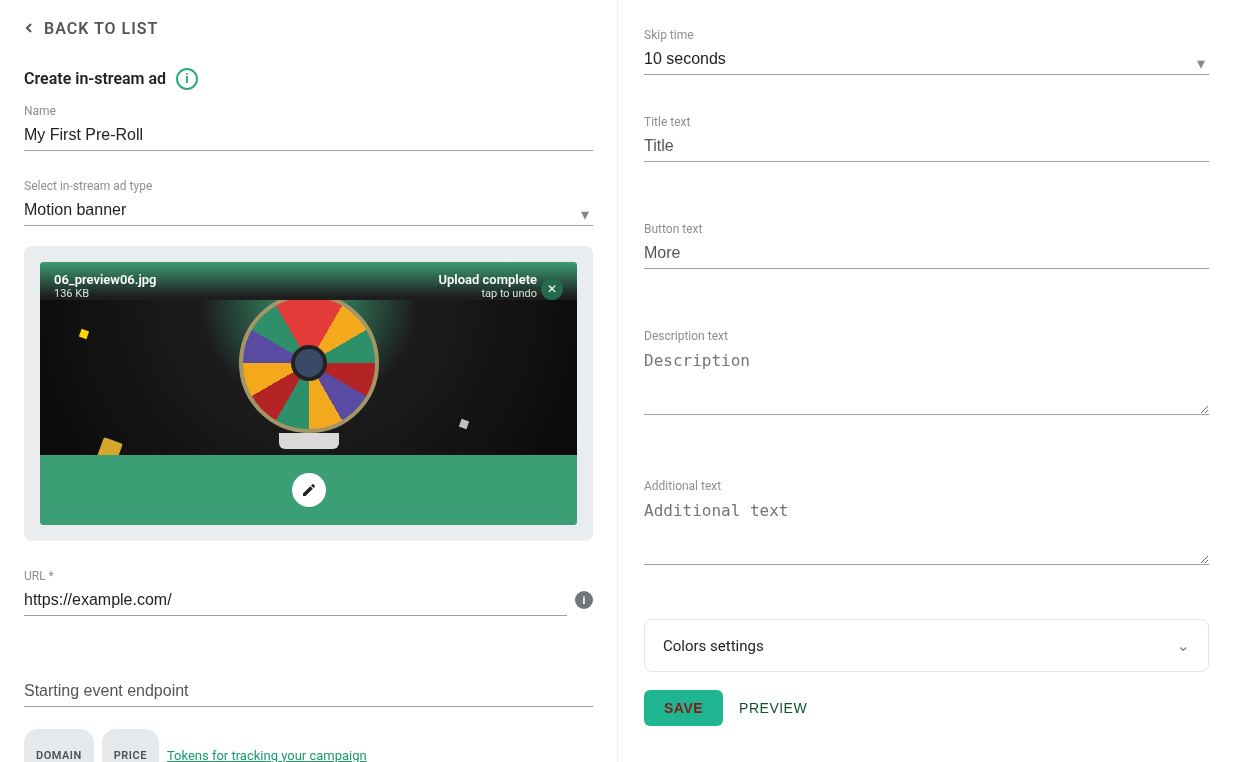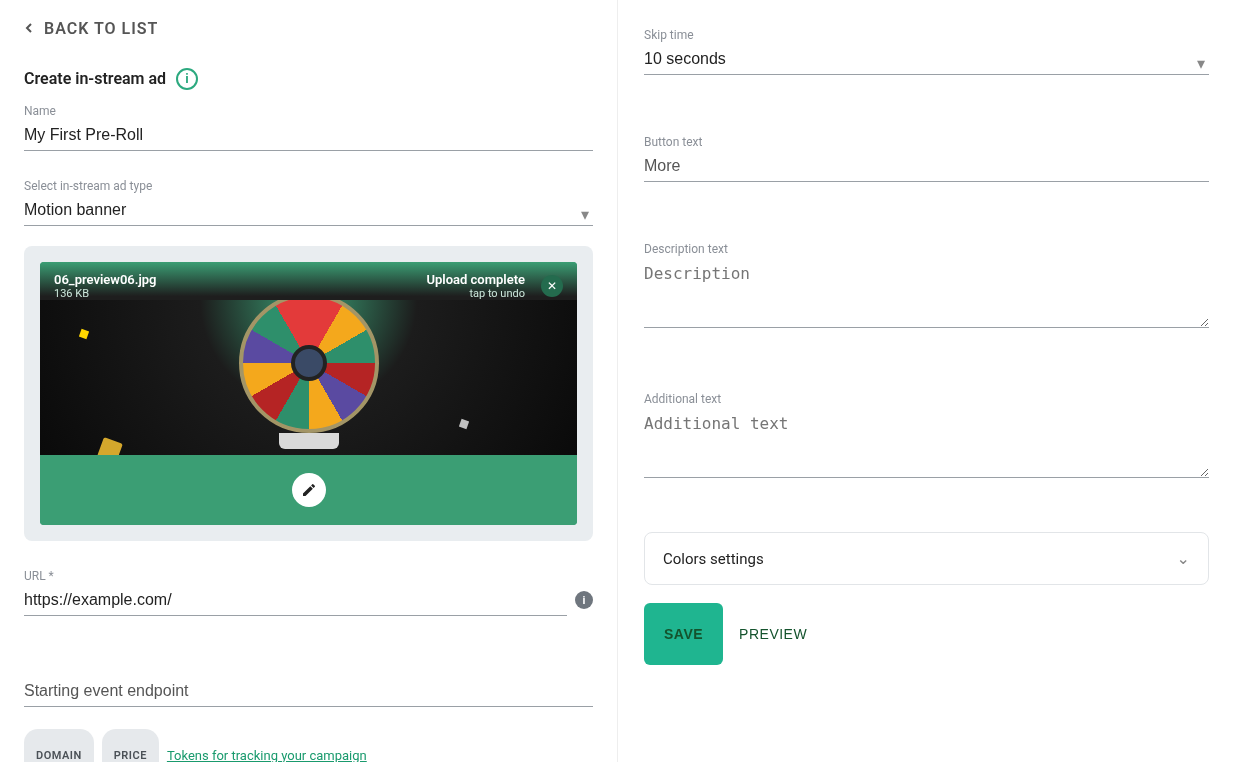--- a/index.html
+++ b/index.html
@@ -58,21 +58,21 @@
     display: flex;
     justify-content: space-between;
     padding: 10px 14px 0 14px;
     color: #fff;
     background: linear-gradient(#3b9e74, #1e1e1e 90%);
     position: relative;
   }
   .upload-header-inner { display: flex; justify-content: space-between; width: 100%; }
   .upload-left .fname { font-size: 13px; font-weight: 600; }
   .upload-left .fsize { font-size: 11px; color: #cde8dc; }
-  .upload-right { text-align: right; display: flex; gap: 16px; align-items: center; }
+  .upload-right { text-align: right; display: flex; gap: 4px; align-items: flex-end; }
   .upload-right .status { font-size: 13px; font-weight: 600; }
   .upload-right .undo { font-size: 11px; color: #cde8dc; }
   .close-pill {
     width: 22px; height: 22px; background: #246b4e; border-radius: 50%;
     display: inline-flex; align-items: center; justify-content: center;
     color: #fff; font-size: 12px; cursor: pointer; flex-shrink: 0;
   }
   .creative-img {
     height: 155px;
     background: radial-gradient(circle at 50% 0%, #3b9e74 0%, #1c1c1c 35%, #0a0a0a 100%);
@@ -139,22 +139,22 @@
   .right-inner { padding: 14px 26px 20px 26px; }
   .accordion {
     border: 1px solid #e2e5e8; border-radius: 8px;
     padding: 16px 18px; margin-top: 50px;
     display: flex; justify-content: space-between; align-items: center;
     cursor: pointer;
   }
   .accordion-title { font-size: 15px; color: #222; }
   .btn-row { display: flex; gap: 16px; margin-top: 18px; align-items: center; }
   .btn-primary {
-    background: #1fb590; color: #14532d; border: none; border-radius: 6px;
-    padding: 23px 20px; font-size: 14px; font-weight: 700; letter-spacing: 0.5px;
+    background: #1fb590; color: #7f1d1d; border: none; border-radius: 6px;
+    padding: 10px 20px; font-size: 14px; font-weight: 700; letter-spacing: 0.5px;
     cursor: pointer;
   }
   .btn-ghost {
     background: transparent; color: #14532d; border: none;
     font-size: 14px; font-weight: 400; letter-spacing: 0.5px; cursor: pointer;
   }
   .gap-lg { margin-top: 40px; }
   .gap-md { margin-top: 28px; }
   .gap-xl { margin-top: 60px; }
 </style>
@@ -253,20 +253,24 @@
     <div class="right-inner">
 
       <div class="field">
         <label class="field-label">Skip time</label>
         <div class="select-wrap">
           <input class="underline-input" readonly="" value="10 seconds" style="">
           <span class="caret">▾</span>
         </div>
       </div>
 
+      <div class="field gap-lg">
+        <label class="field-label">Title text</label>
+        <input class="underline-input" placeholder="Title" style="">
+      </div>
 
       <div class="field gap-xl">
         <label class="field-label">Button text</label>
         <input class="underline-input" placeholder="More" style="">
       </div>
 
       <div class="field gap-xl">
         <label class="field-label">Description text</label>
         <textarea class="underline-textarea" placeholder="Description" style=""></textarea>
       </div>

